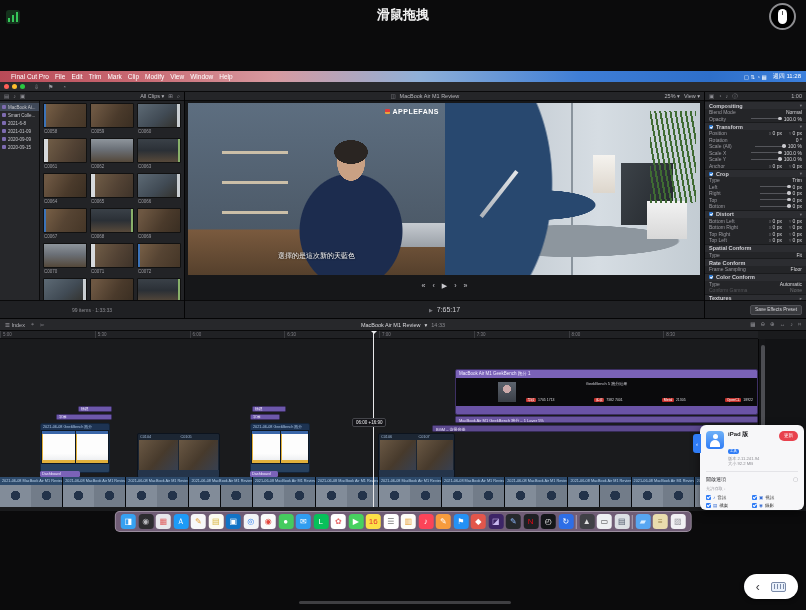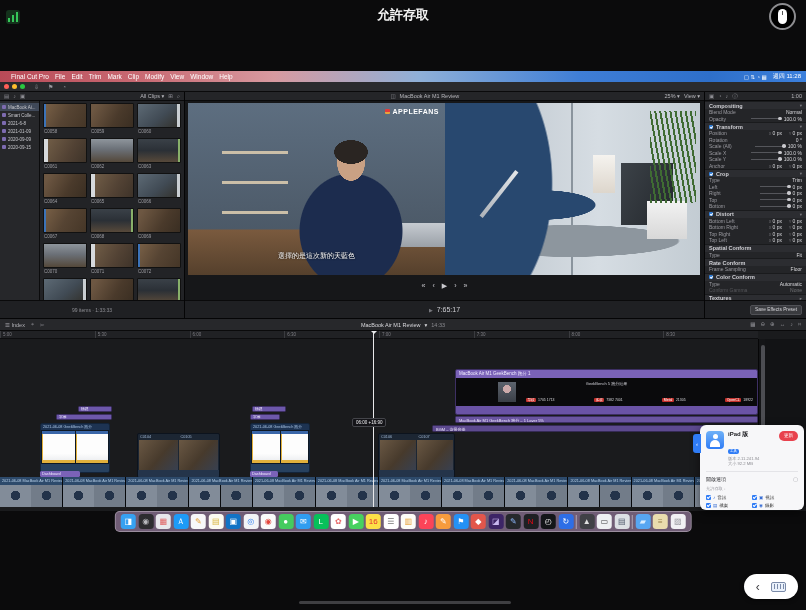--- a/index.html
+++ b/index.html
@@ -190,21 +190,21 @@
   .nav-kb{width:15px;height:10px;border:1px solid #7a8aa8;border-radius:2px;background:#eaf1fb;position:relative}
   .nav-kb::after{content:'';position:absolute;inset:1.5px;background:repeating-linear-gradient(90deg,#7a8aa8 0 1px,transparent 1px 3px)}
   .home-bar{position:absolute;left:299px;top:601px;width:212px;height:3px;border-radius:2px;background:#3f3f42}
 </style>
 </head>
 <body>
 
 <div class="screen">
 
   <div class="rec-stats"></div>
-  <div class="rec-title">允許存取</div>
+  <div class="rec-title">滑鼠拖拽</div>
   <div class="rec-mouse">
       <i></i>
     </div>
 
   <div class="menubar">
     <span class="apple"></span>
     <span class="mi f-bold" style="--i: 0;">Final Cut Pro</span>
       <span class="mi" style="--i: 1;">File</span>
       <span class="mi" style="--i: 2;">Edit</span>
       <span class="mi" style="--i: 3;">Trim</span>

